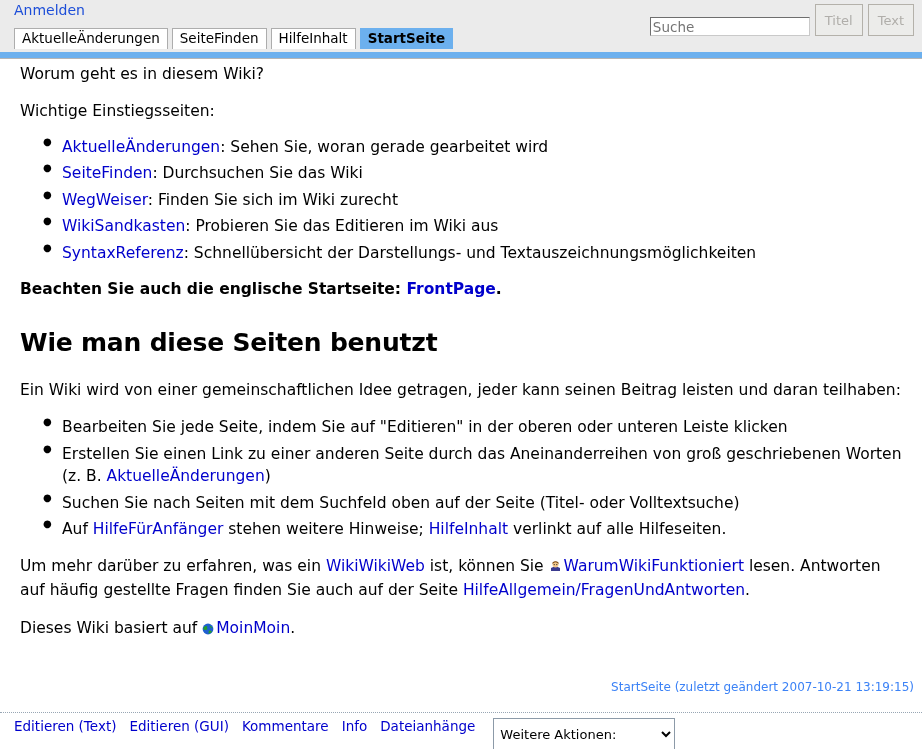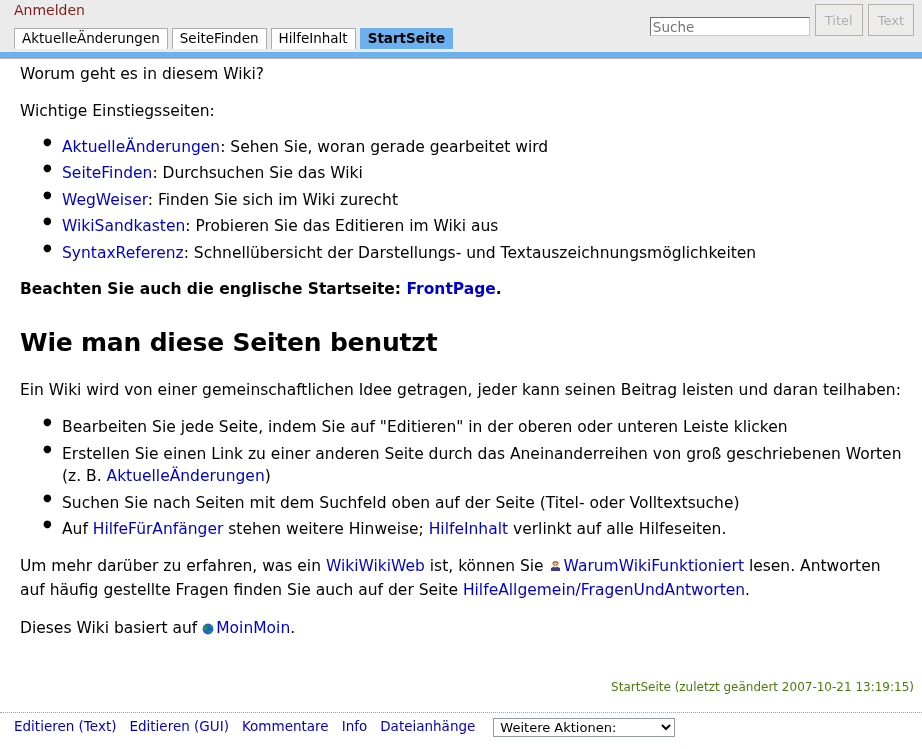--- a/index.html
+++ b/index.html
@@ -22,21 +22,21 @@
     position: relative;
     height: 52px;
   }
   #userbar {
     position: absolute;
     left: 14px;
     top: 2px;
     font-size: 14px;
   }
   #userbar a {
-    color: #7f1d1d;
+    color: #1d4ed8;
     text-decoration: none;
   }
   #searchform {
     position: absolute;
     right: 8px;
     top: 4px;
     display: flex;
     align-items: flex-end;
     gap: 5px;
   }
@@ -147,21 +147,21 @@
 
   .inline-icon {
     display: inline-block;
     vertical-align: -2px;
     margin-right: 2px;
   }
 
   
   #pageinfo {
     text-align: right;
-    color: #4d7c0f;
+    color: #3b82f6;
     font-size: 12px;
     padding: 24px 8px 0 0;
   }
   #footer-sep {
     border-top: 1px dotted #98a6b4;
     margin: 18px 0 0 0;
     height: 0;
   }
   #footer-bar {
     display: flex;
@@ -171,21 +171,21 @@
     font-size: 13.5px;
   }
   #footer-bar a {
     color: #0000cc;
     text-decoration: none;
     white-space: nowrap;
   }
   #actions-select {
     margin-left: 5px;
     width: 182px;
-    height: 19px;
+    height: 32px;
     box-sizing: border-box;
     font-family: "DejaVu Sans", "Liberation Sans", sans-serif;
     font-size: 13px;
     border: 1px solid #8c9aa8;
     background: #ffffff;
     padding: 0 2px;
     color: #000000;
   }
   #credits {
     text-align: center;

